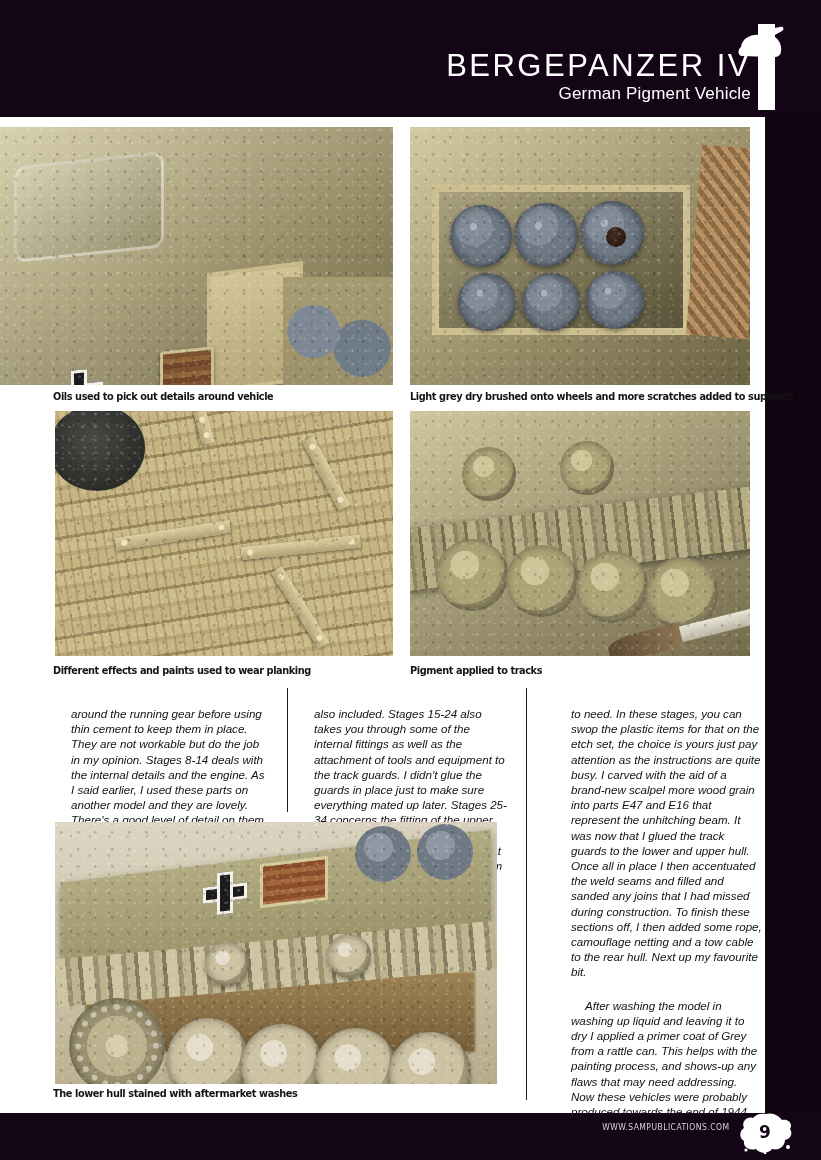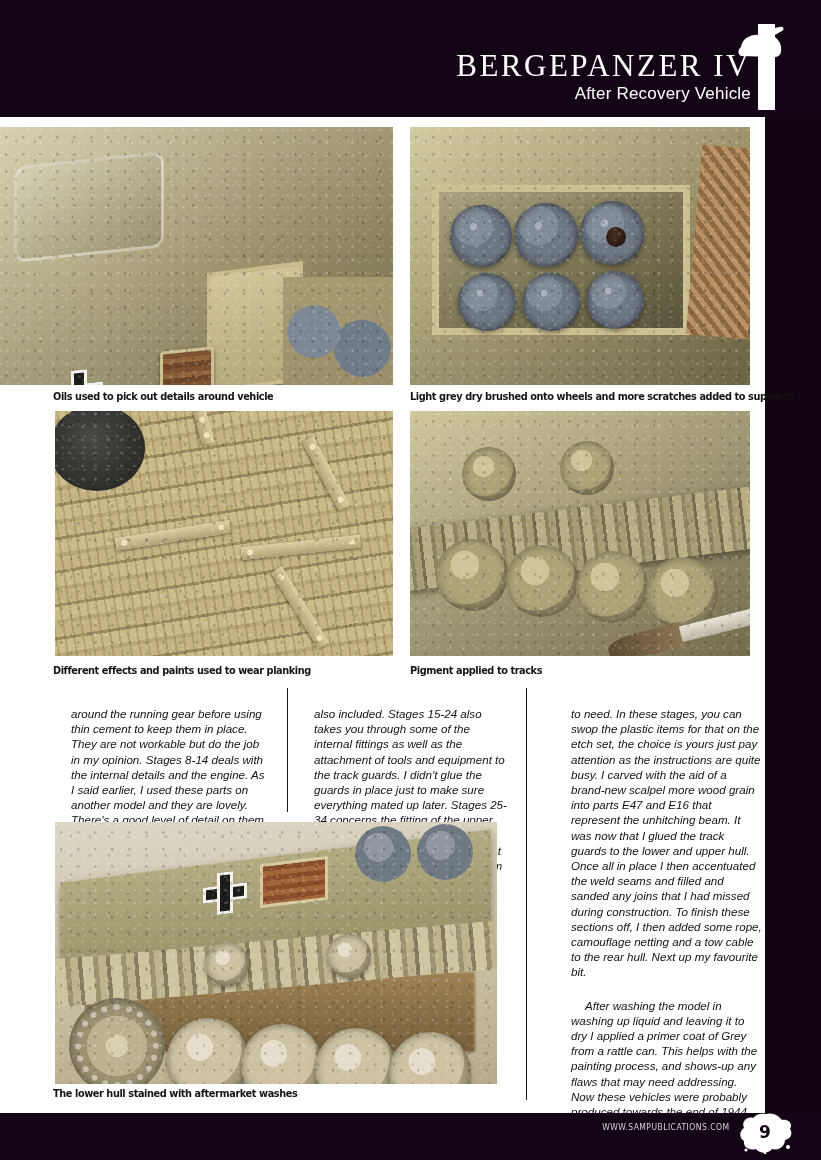--- a/index.html
+++ b/index.html
@@ -27,21 +27,21 @@
   .header {
     position:absolute; left:0; top:0;
     width:821px; height:117px;
     background:#140516;
   }
   .title-wrap {
     position:absolute; right:70px; top:50px;
     text-align:right;
   }
   .main-title {
-    font-family:Liberation Serif, serif;
+    font-family:Liberation Sans, sans-serif;
     font-size:31px;
     letter-spacing:2.5px;
     color:#ffffff;
     font-weight:300;
     line-height:1;
     white-space:nowrap;
   }
   .sub-title {
     font-family:"Liberation Sans", sans-serif;
     font-size:17px;
@@ -349,21 +349,21 @@
   }
 </style>
 </head>
 <body>
 
 <div id="page">
 
   <div class="header">
     <div class="title-wrap">
       <div class="main-title">BERGEPANZER IV</div>
-      <div class="sub-title">After Recovery Vehicle</div>
+      <div class="sub-title">German Pigment Vehicle</div>
     </div>
     <div class="turret-bar"></div>
     <svg class="turret-icon" viewBox="0 0 56 40">
       <path d="M6 30 C2 30 1 24 5 21 C6 13 14 8 24 9 C30 4 38 2 44 1 C47 0 49 3 46 5 L37 10 C43 13 46 19 45 25 C45 29 42 31 38 31 Z" fill="#ffffff"></path>
     </svg>
   </div>
 
   <div class="paper"></div>
 
   <div class="photo" id="photo1">

